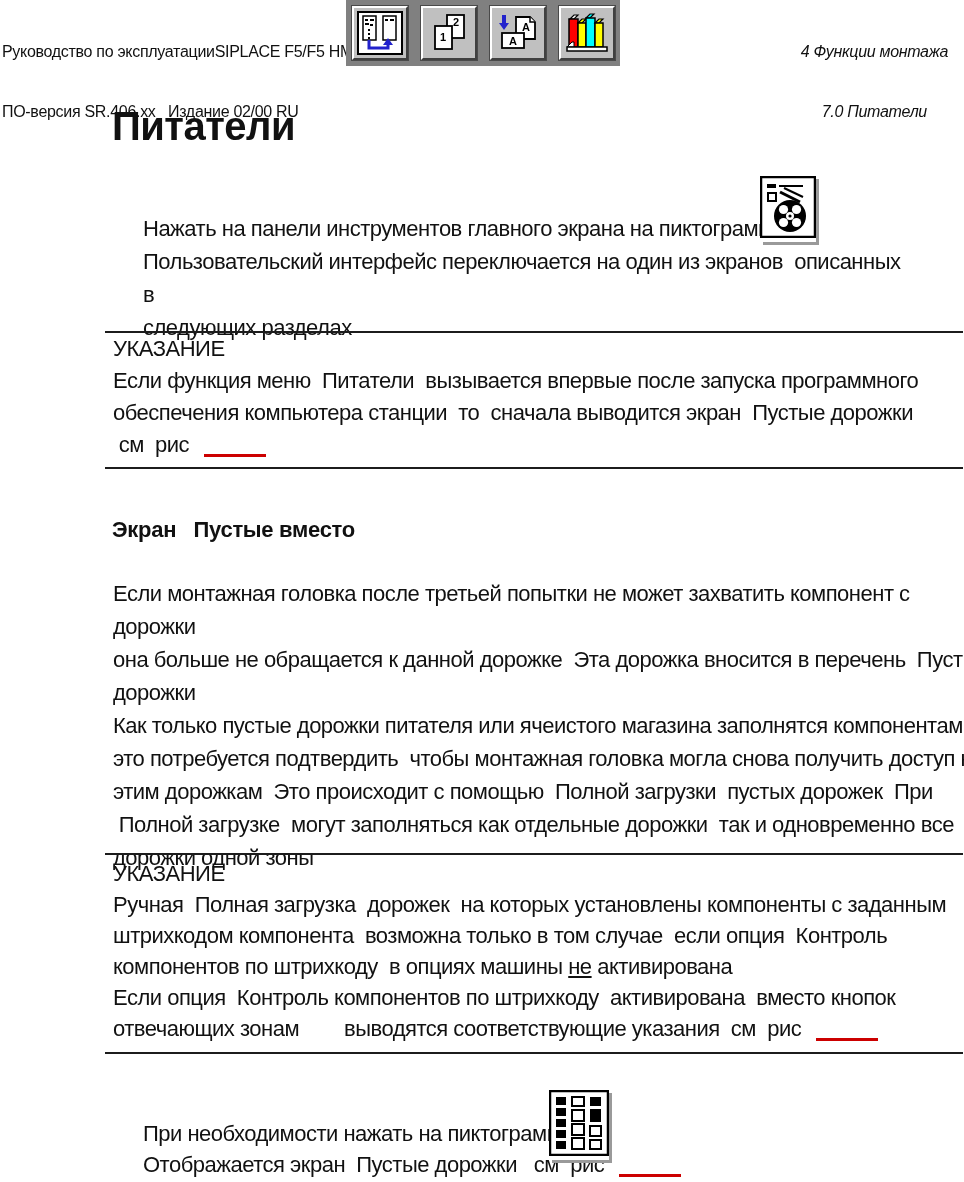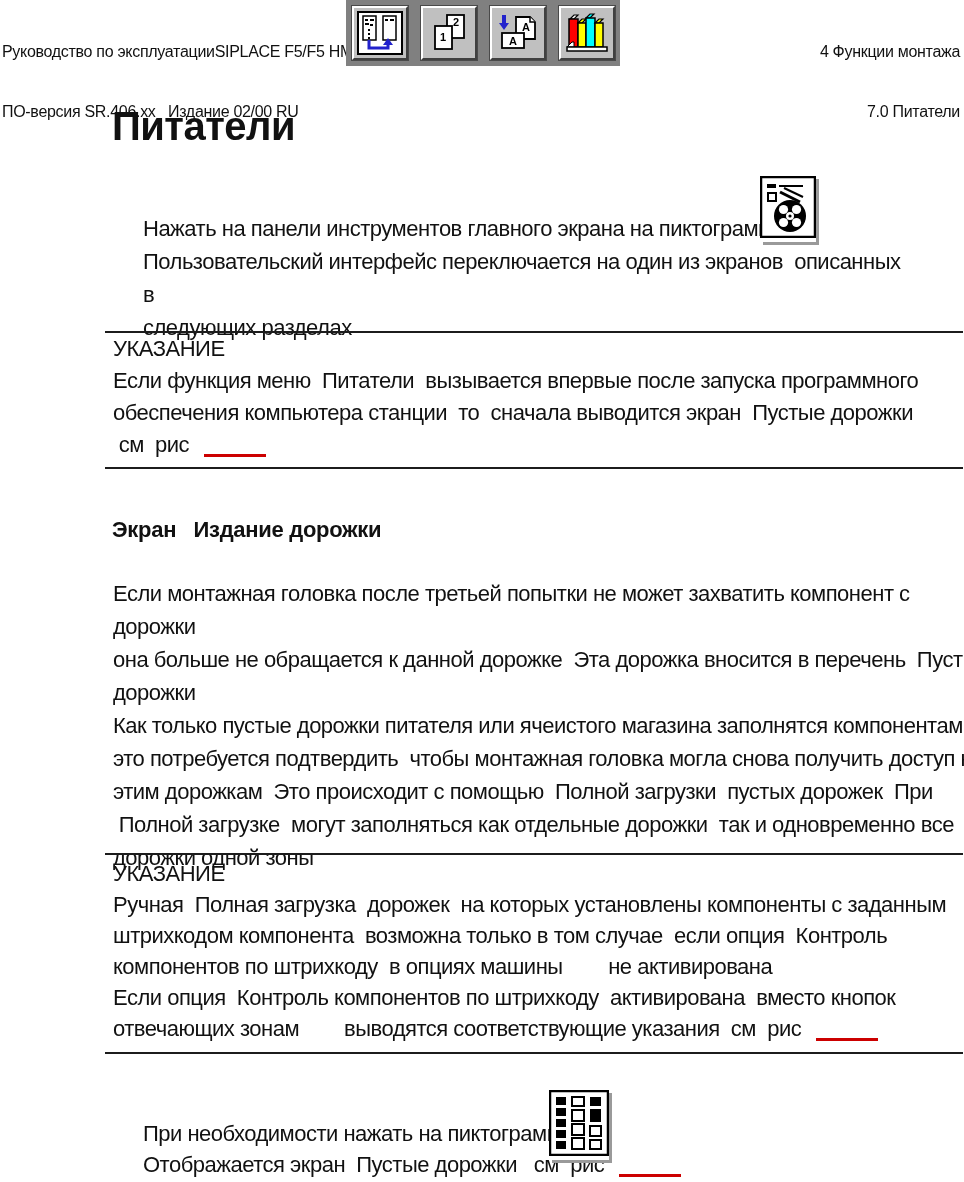--- a/index.html
+++ b/index.html
@@ -1,38 +1,38 @@
 <!DOCTYPE html>
 <html><head>
 <meta charset="utf-8">
 <style>
   html,body{margin:0;padding:0;background:#fff;}
   .page{position:relative;width:964px;height:1182px;background:#ffffff;overflow:hidden;
         font-family:"Liberation Sans","DejaVu Sans",sans-serif;color:#111;}
   .hdr{position:absolute;top:2px;font-size:16px;line-height:20px;letter-spacing:-0.3px;white-space:pre;}
   .hdr-left{left:2px;}
-  .hdr-right{right:4px;text-align:right;}
+  .hdr-right{right:16px;text-align:center;font-style:italic;}
   .toolbar{position:absolute;left:346px;top:0;width:274px;height:66px;background:#808080;
            display:flex;align-items:center;justify-content:center;gap:13px;}
   .tbtn{width:56px;height:54px;background:#c0c0c0;border:2px solid;border-color:#ffffff #404040 #404040 #ffffff;
         outline:1px solid #4a4a4a;box-sizing:border-box;display:flex;align-items:center;justify-content:center;cursor:pointer;}
   .tbtn svg{display:block;}
   .title{position:absolute;left:112px;top:104px;margin:0;font-size:40px;font-weight:bold;letter-spacing:-0.5px;}
   .txt{position:absolute;white-space:pre-wrap;font-size:22px;letter-spacing:-0.5px;}
   .intro{left:143px;top:212px;width:760px;line-height:33px;}
   .note1{left:113px;top:333px;width:860px;line-height:32px;}
   .heading{position:absolute;left:112px;top:517px;margin:0;font-size:22px;font-weight:bold;white-space:pre;letter-spacing:-0.3px;}
   .para{left:113px;top:577px;width:880px;line-height:33px;}
   .note2{left:113px;top:858px;width:880px;line-height:31px;}
   .foot{left:143px;top:1118px;width:760px;line-height:31px;}
   .rule{position:absolute;left:105px;width:858px;height:2px;background:#1c1c1c;}
   .r1{top:331px;}.r2{top:467px;}.r3{top:853px;}.r4{top:1052px;}
   .red-link{display:inline-block;width:62px;height:2px;border-bottom:3px solid #cc0000;
             vertical-align:-5px;margin-left:4px;cursor:pointer;}
-  .u{margin-left:40px;}
+  .u{text-decoration:underline;}
   .icon-frame{position:absolute;background:#fff;}
   .feeder{left:760px;top:176px;box-shadow:3px 3px 0 #9a9a9a;}
   .tracks{left:549px;top:1090px;box-shadow:3px 3px 0 #9a9a9a;}
   .svg-txt{font-family:"Liberation Sans","DejaVu Sans",sans-serif;font-weight:bold;}
 </style>
 </head>
 <body>
 
 <div class="page">
 
@@ -126,21 +126,21 @@
 
   <div class="rule r1"></div>
 
   <div class="txt note1"><span>УКАЗАНИЕ</span><span>
 Если функция меню  Питатели  вызывается впервые после запуска программного
 обеспечения компьютера станции  то  сначала выводится экран  Пустые дорожки
  см  рис  </span><span class="red-link"></span></div>
 
   <div class="rule r2"></div>
 
-  <h2 class="heading">Экран   Издание дорожки</h2>
+  <h2 class="heading">Экран   Пустые вместо</h2>
 
   <div class="txt para">Если монтажная головка после третьей попытки не может захватить компонент с дорожки
 она больше не обращается к данной дорожке  Эта дорожка вносится в перечень  Пустые
 дорожки
 Как только пустые дорожки питателя или ячеистого магазина заполнятся компонентами
 это потребуется подтвердить  чтобы монтажная головка могла снова получить доступ к
 этим дорожкам  Это происходит с помощью  Полной загрузки  пустых дорожек  При
  Полной загрузке  могут заполняться как отдельные дорожки  так и одновременно все
 дорожки одной зоны</div>
 

